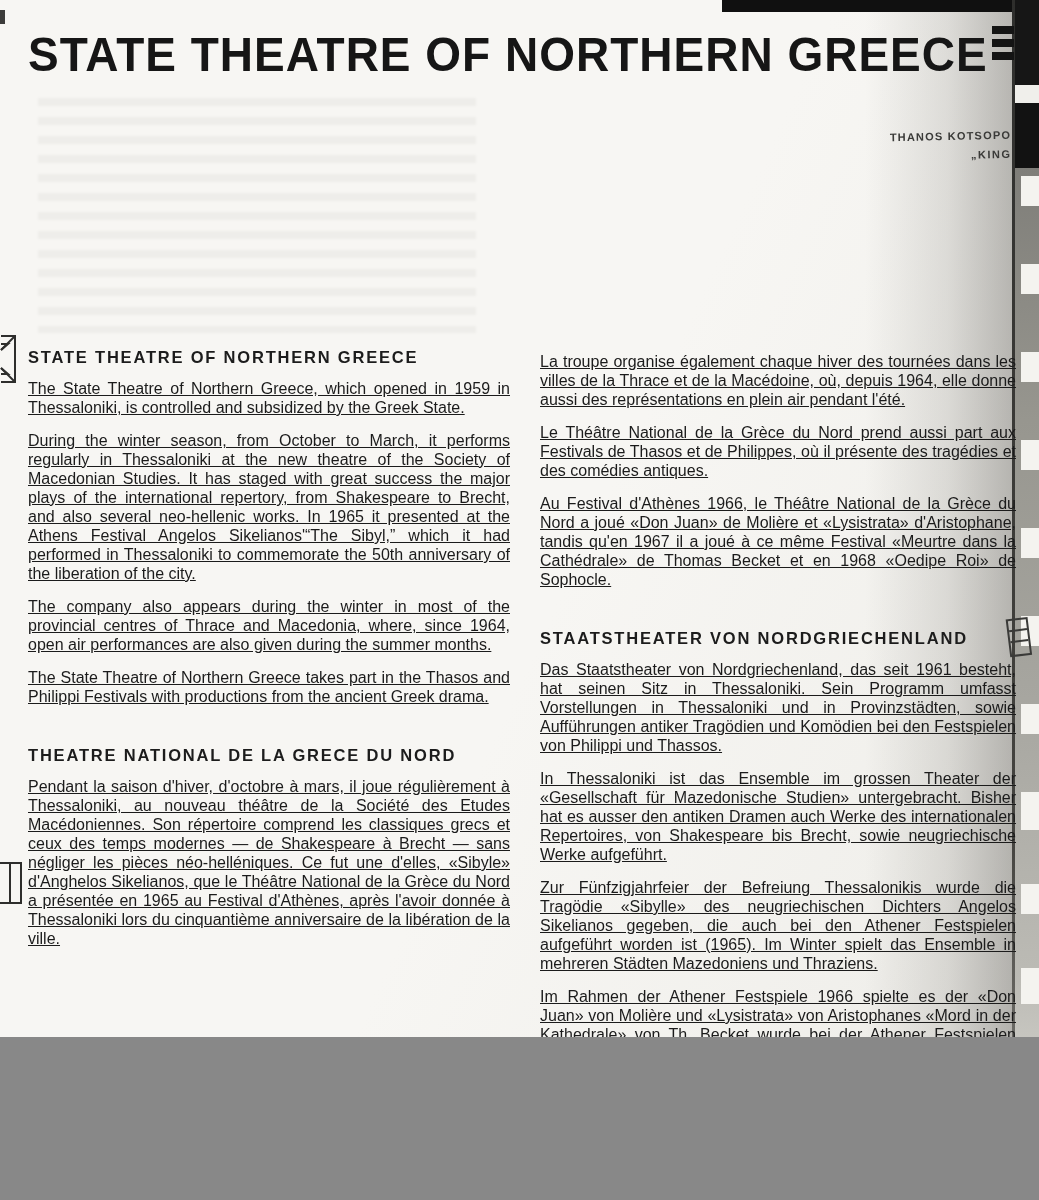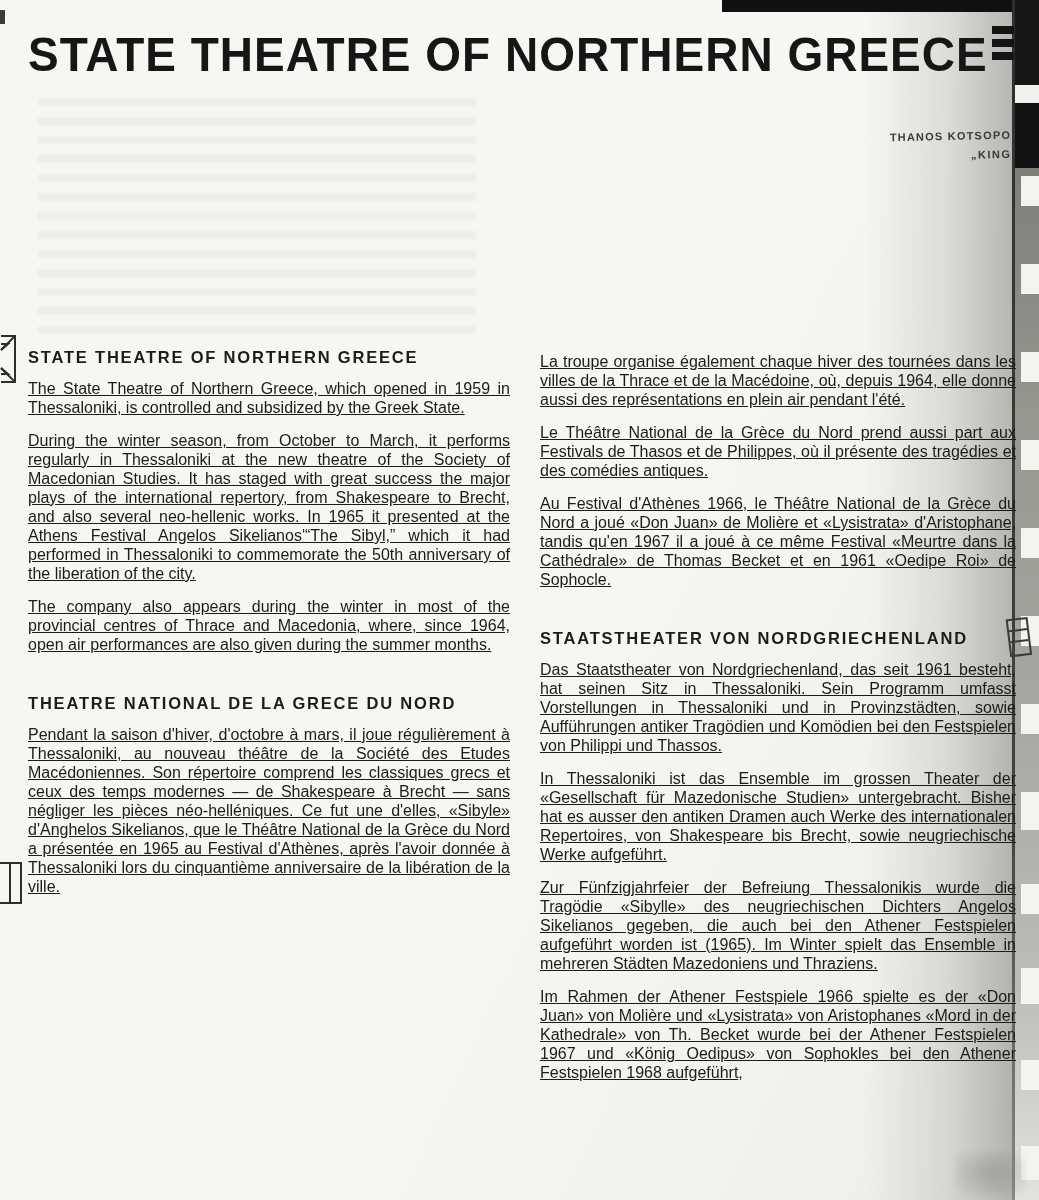--- a/index.html
+++ b/index.html
@@ -1,18 +1,18 @@
 <!DOCTYPE html>
 <html><head>
 <meta charset="utf-8">
 <style>
   html,body{margin:0;padding:0;background:#888;}
   .page{
     position:relative;
-    width:1039px;height:1200px;
+    width:1039px;height:1037px;
     margin:0 auto;
     background:linear-gradient(115deg,#f7f6f3 55%,#f1f0ec 85%,#ecebe7);
     overflow:hidden;
     font-family:"Liberation Sans", sans-serif;
     color:#1b1b1b;
   }
   
   .shadow-right{
     position:absolute;top:0;right:24px;width:150px;height:1200px;
     background:linear-gradient(to right,rgba(110,108,102,0) 0%,rgba(110,108,102,0.18) 55%,rgba(95,93,88,0.42) 100%);
@@ -131,28 +131,29 @@
         <div class="h1"></div>
         <div class="h2"></div>
       </div>
   </div>
 
   <div class="col col-left">
     <h2 class="sec">STATE THEATRE OF NORTHERN GREECE</h2>
     <p>The State Theatre of Northern Greece, which opened in 1959 in Thessaloniki, is controlled and subsidized by the Greek State.</p>
     <p>During the winter season, from October to March, it performs regularly in Thessaloniki at the new theatre of the Society of Macedonian Studies. It has staged with great success the major plays of the international repertory, from Shakespeare to Brecht, and also several neo-hellenic works. In 1965 it presented at the Athens Festival Angelos Sikelianos'“The Sibyl,” which it had performed in Thessaloniki to commemorate the 50th anniversary of the liberation of the city.</p>
     <p>The company also appears during the winter in most of the provincial centres of Thrace and Macedonia, where, since 1964, open air performances are also given during the summer months.</p>
+    <p>The State Theatre of Northern Greece takes part in the Thasos and Philippi Festivals with productions from the ancient Greek drama.</p>
     <h2 class="sec gap">THEATRE NATIONAL DE LA GRECE DU NORD</h2>
     <p>Pendant la saison d'hiver, d'octobre à mars, il joue régulièrement à Thessaloniki, au nouveau théâtre de la Société des Etudes Macédoniennes. Son répertoire comprend les classiques grecs et ceux des temps modernes — de Shakespeare à Brecht — sans négliger les pièces néo-helléniques. Ce fut une d'elles, «Sibyle» d'Anghelos Sikelianos, que le Théâtre National de la Grèce du Nord a présentée en 1965 au Festival d'Athènes, après l'avoir donnée à Thessaloniki lors du cinquantième anniversaire de la libération de la ville.</p>
   </div>
 
   <div class="col col-right">
     <p>La troupe organise également chaque hiver des tournées dans les villes de la Thrace et de la Macédoine, où, depuis 1964, elle donne aussi des représentations en plein air pendant l'été.</p>
     <p>Le Théâtre National de la Grèce du Nord prend aussi part aux Festivals de Thasos et de Philippes, où il présente des tragédies et des comédies antiques.</p>
-    <p>Au Festival d'Athènes 1966, le Théâtre National de la Grèce du Nord a joué «Don Juan» de Molière et «Lysistrata» d'Aristophane, tandis qu'en 1967 il a joué à ce même Festival «Meurtre dans la Cathédrale» de Thomas Becket et en 1961 «Oedipe Roi» de Sophocle.</p>
+    <p>Au Festival d'Athènes 1966, le Théâtre National de la Grèce du Nord a joué «Don Juan» de Molière et «Lysistrata» d'Aristophane, tandis qu'en 1967 il a joué à ce même Festival «Meurtre dans la Cathédrale» de Thomas Becket et en 1968 «Oedipe Roi» de Sophocle.</p>
     <h2 class="sec gap">STAATSTHEATER VON NORDGRIECHENLAND</h2>
     <p>Das Staatstheater von Nordgriechenland, das seit 1961 besteht, hat seinen Sitz in Thessaloniki. Sein Programm umfasst Vorstellungen in Thessaloniki und in Provinzstädten, sowie Aufführungen antiker Tragödien und Komödien bei den Festspielen von Philippi und Thassos.</p>
     <p>In Thessaloniki ist das Ensemble im grossen Theater der «Gesellschaft für Mazedonische Studien» untergebracht. Bisher hat es ausser den antiken Dramen auch Werke des internationalen Repertoires, von Shakespeare bis Brecht, sowie neugriechische Werke aufgeführt.</p>
     <p>Zur Fünfzigjahrfeier der Befreiung Thessalonikis wurde die Tragödie «Sibylle» des neugriechischen Dichters Angelos Sikelianos gegeben, die auch bei den Athener Festspielen aufgeführt worden ist (1965). Im Winter spielt das Ensemble in mehreren Städten Mazedoniens und Thraziens.</p>
     <p>Im Rahmen der Athener Festspiele 1966 spielte es der «Don Juan» von Molière und «Lysistrata» von Aristophanes «Mord in der Kathedrale» von Th. Becket wurde bei der Athener Festspielen 1967 und «König Oedipus» von Sophokles bei den Athener Festspielen 1968 aufgeführt,</p>
   </div>
 
 </div>
 
 </body></html>

